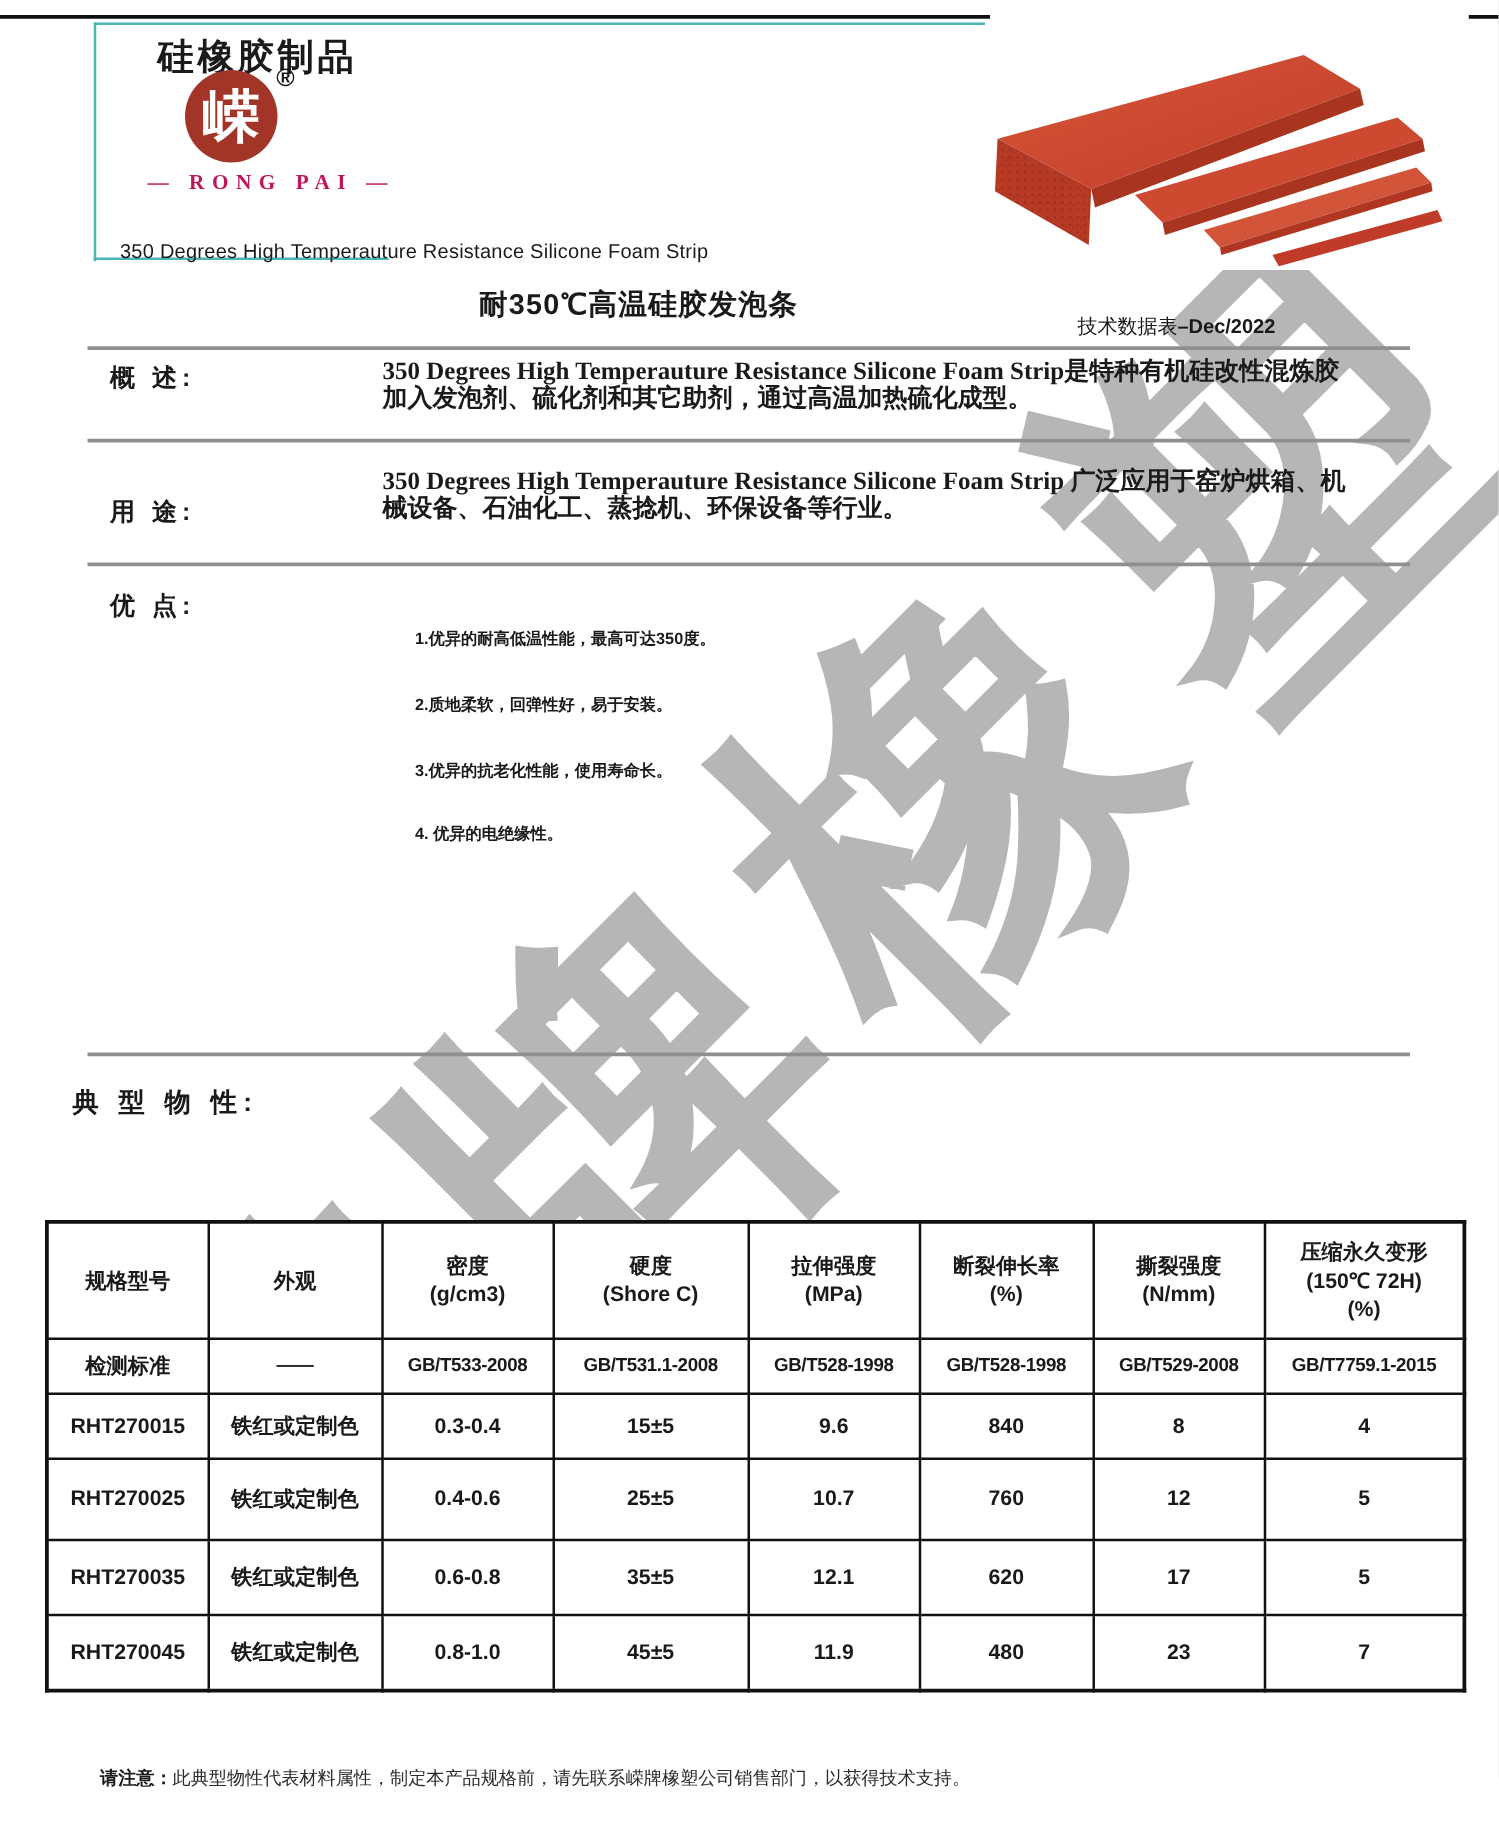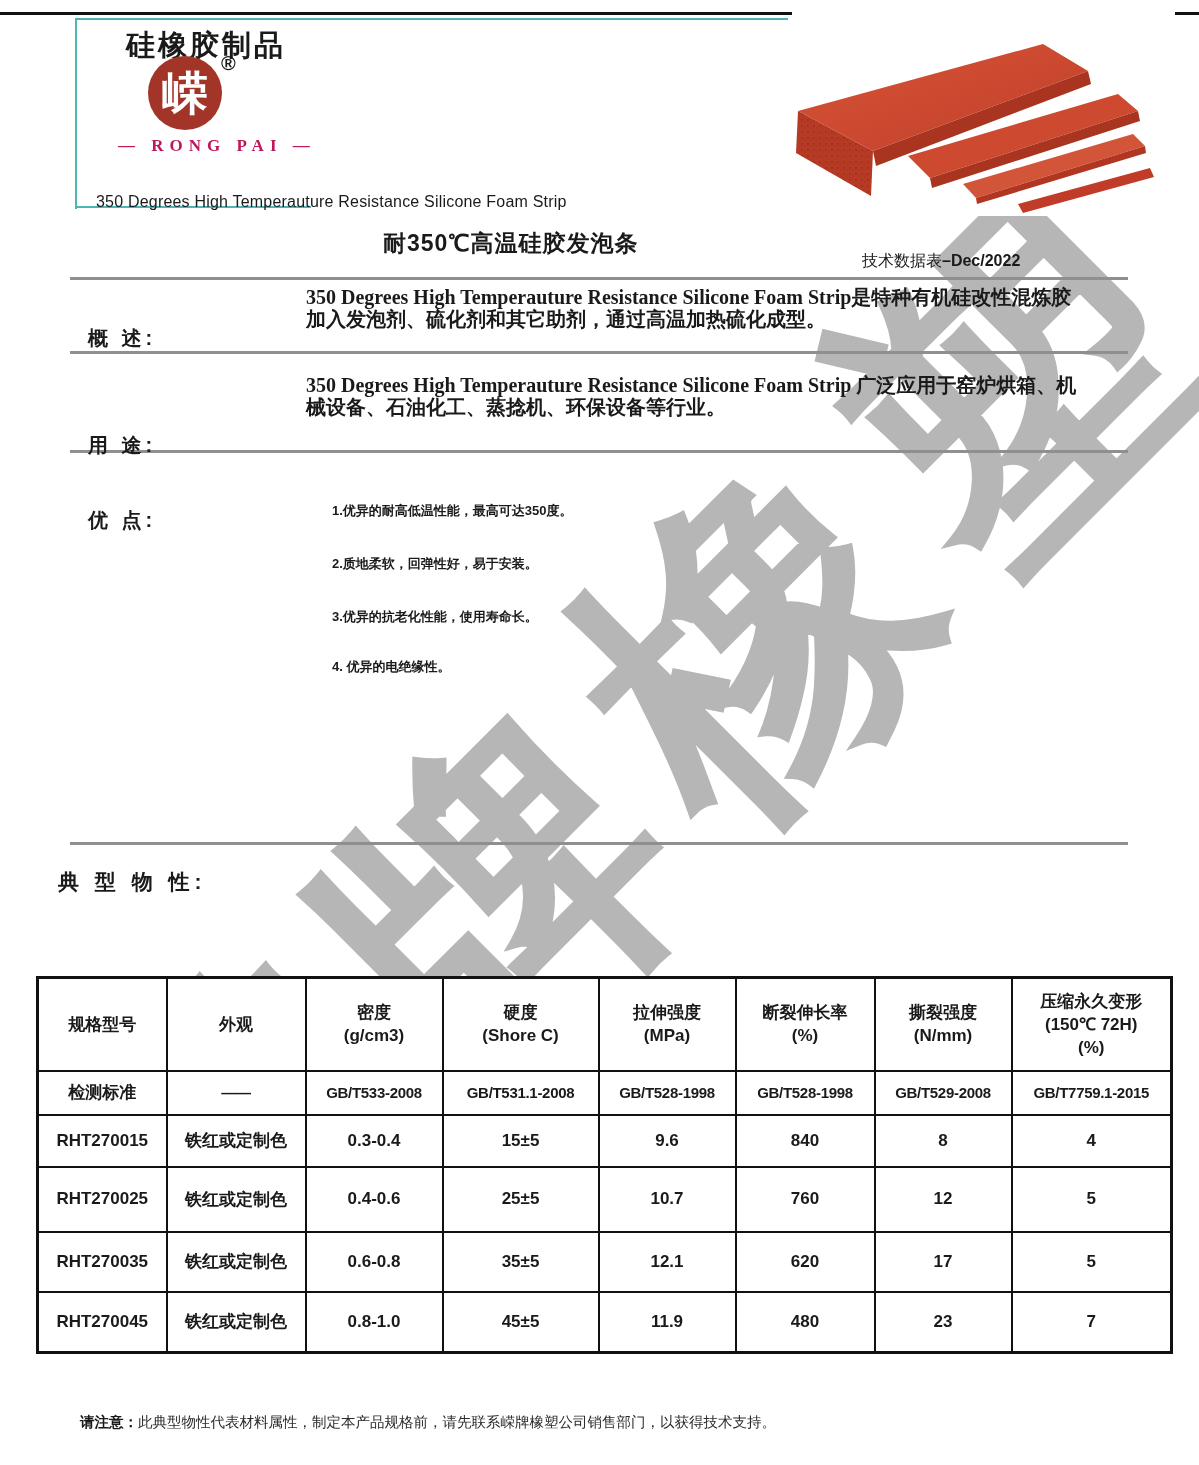--- a/index.html
+++ b/index.html
@@ -41,21 +41,21 @@
   }
   .title-en { position:absolute; left:96px; top:177px; font-size:16px; font-weight:normal; z-index:3; letter-spacing:0.2px;margin-top:16px; }
   
   .photo { position:absolute; left:788px; top:16px; width:372px; height:200px; background:#fff; z-index:2; }
   
   .title-cn  { position:absolute; left:383px; top:228px; font-size:23px; font-weight:bold; letter-spacing:1px; z-index:1; }
   .doc-label { position:absolute; left:862px; top:251px; font-size:16px; z-index:1; }
   .doc-label .date { font-weight:bold; }
   .rule { position:absolute; left:70px; width:1058px; height:3px; background:#8f8f8f; z-index:1; }
   .rule.r1 { top:277px; } .rule.r2 { top:351px; } .rule.r3 { top:450px; } .rule.r4 { top:842px; }
-  .sec-label { position:absolute; left:88px; font-size:20px; font-weight:bold; letter-spacing:4px; z-index:1;margin-top:36px; }
+  .sec-label { position:absolute; left:88px; font-size:20px; font-weight:bold; letter-spacing:4px; z-index:1; }
   .sec-label.overview   { top:289px; }
   .sec-label.usage      { top:396px; }
   .sec-label.advantages { top:471px; }
   .sec-body {
     position:absolute; left:306px; width:850px; z-index:1;
     font-family:"Liberation Serif", serif; font-size:20px; font-weight:bold;
     line-height:22px; white-space:pre-line;
   }
   .sec-body.overview { top:286px; }
   .sec-body.usage    { top:374px; }

